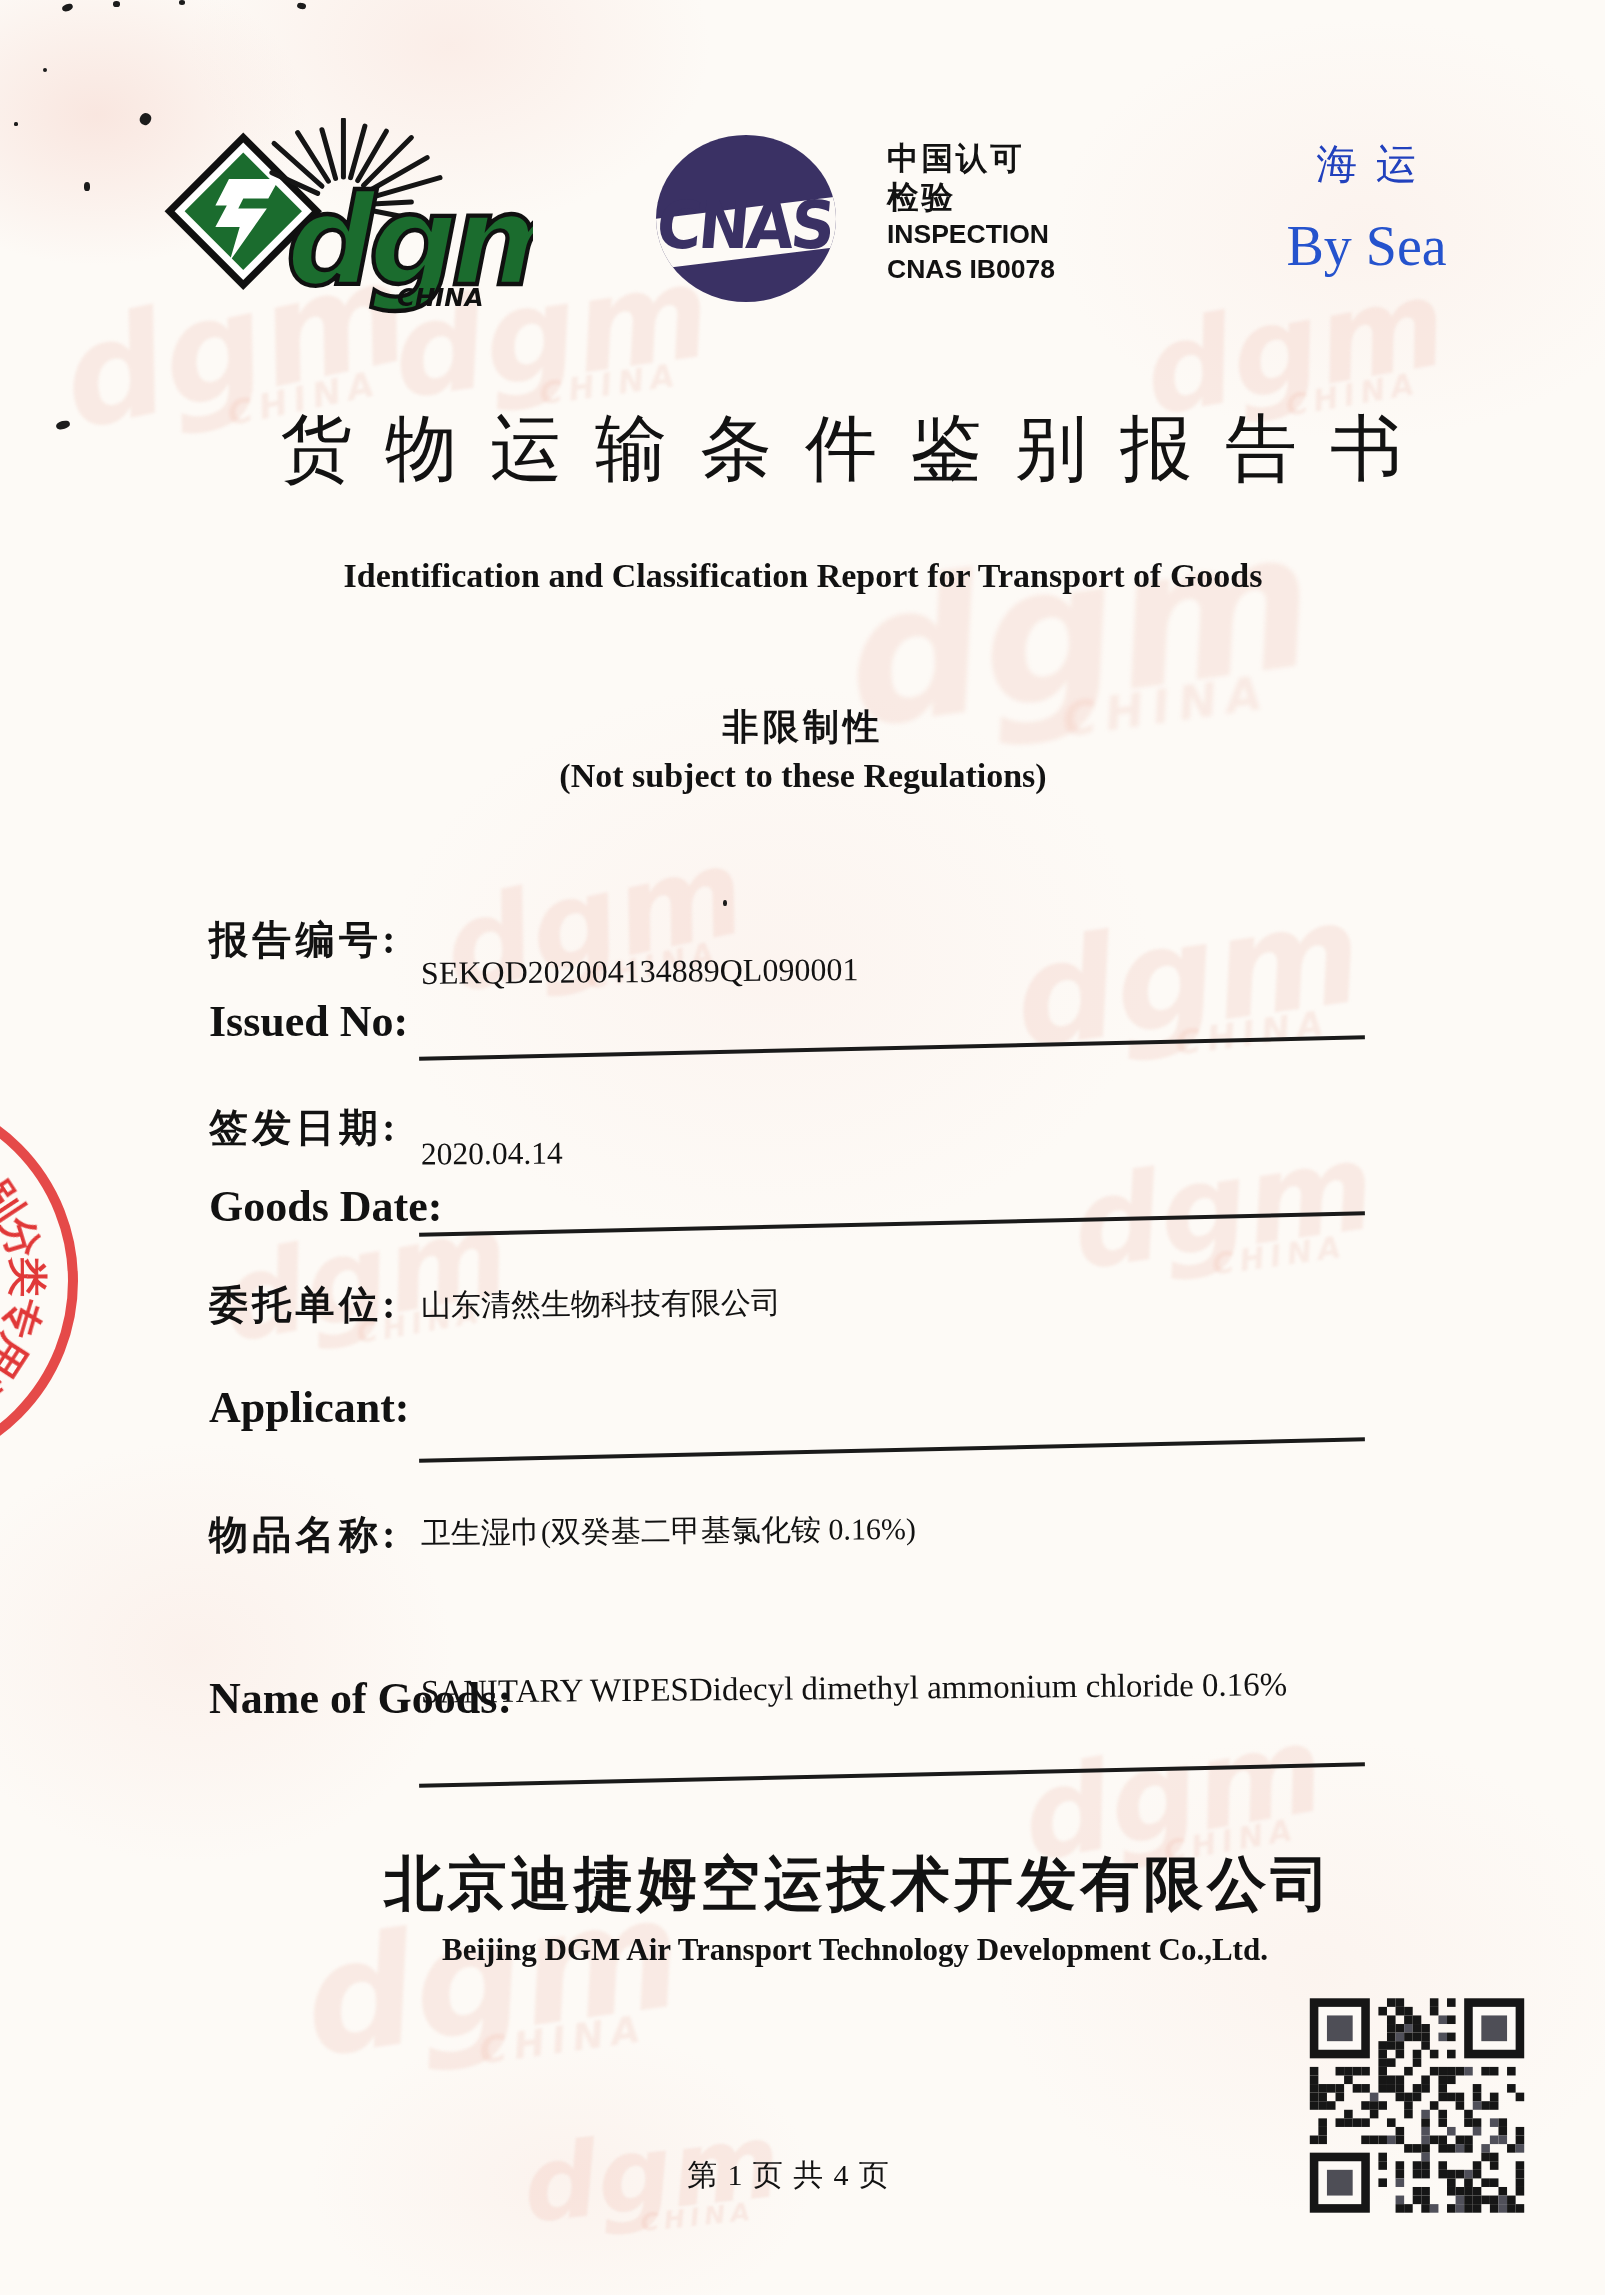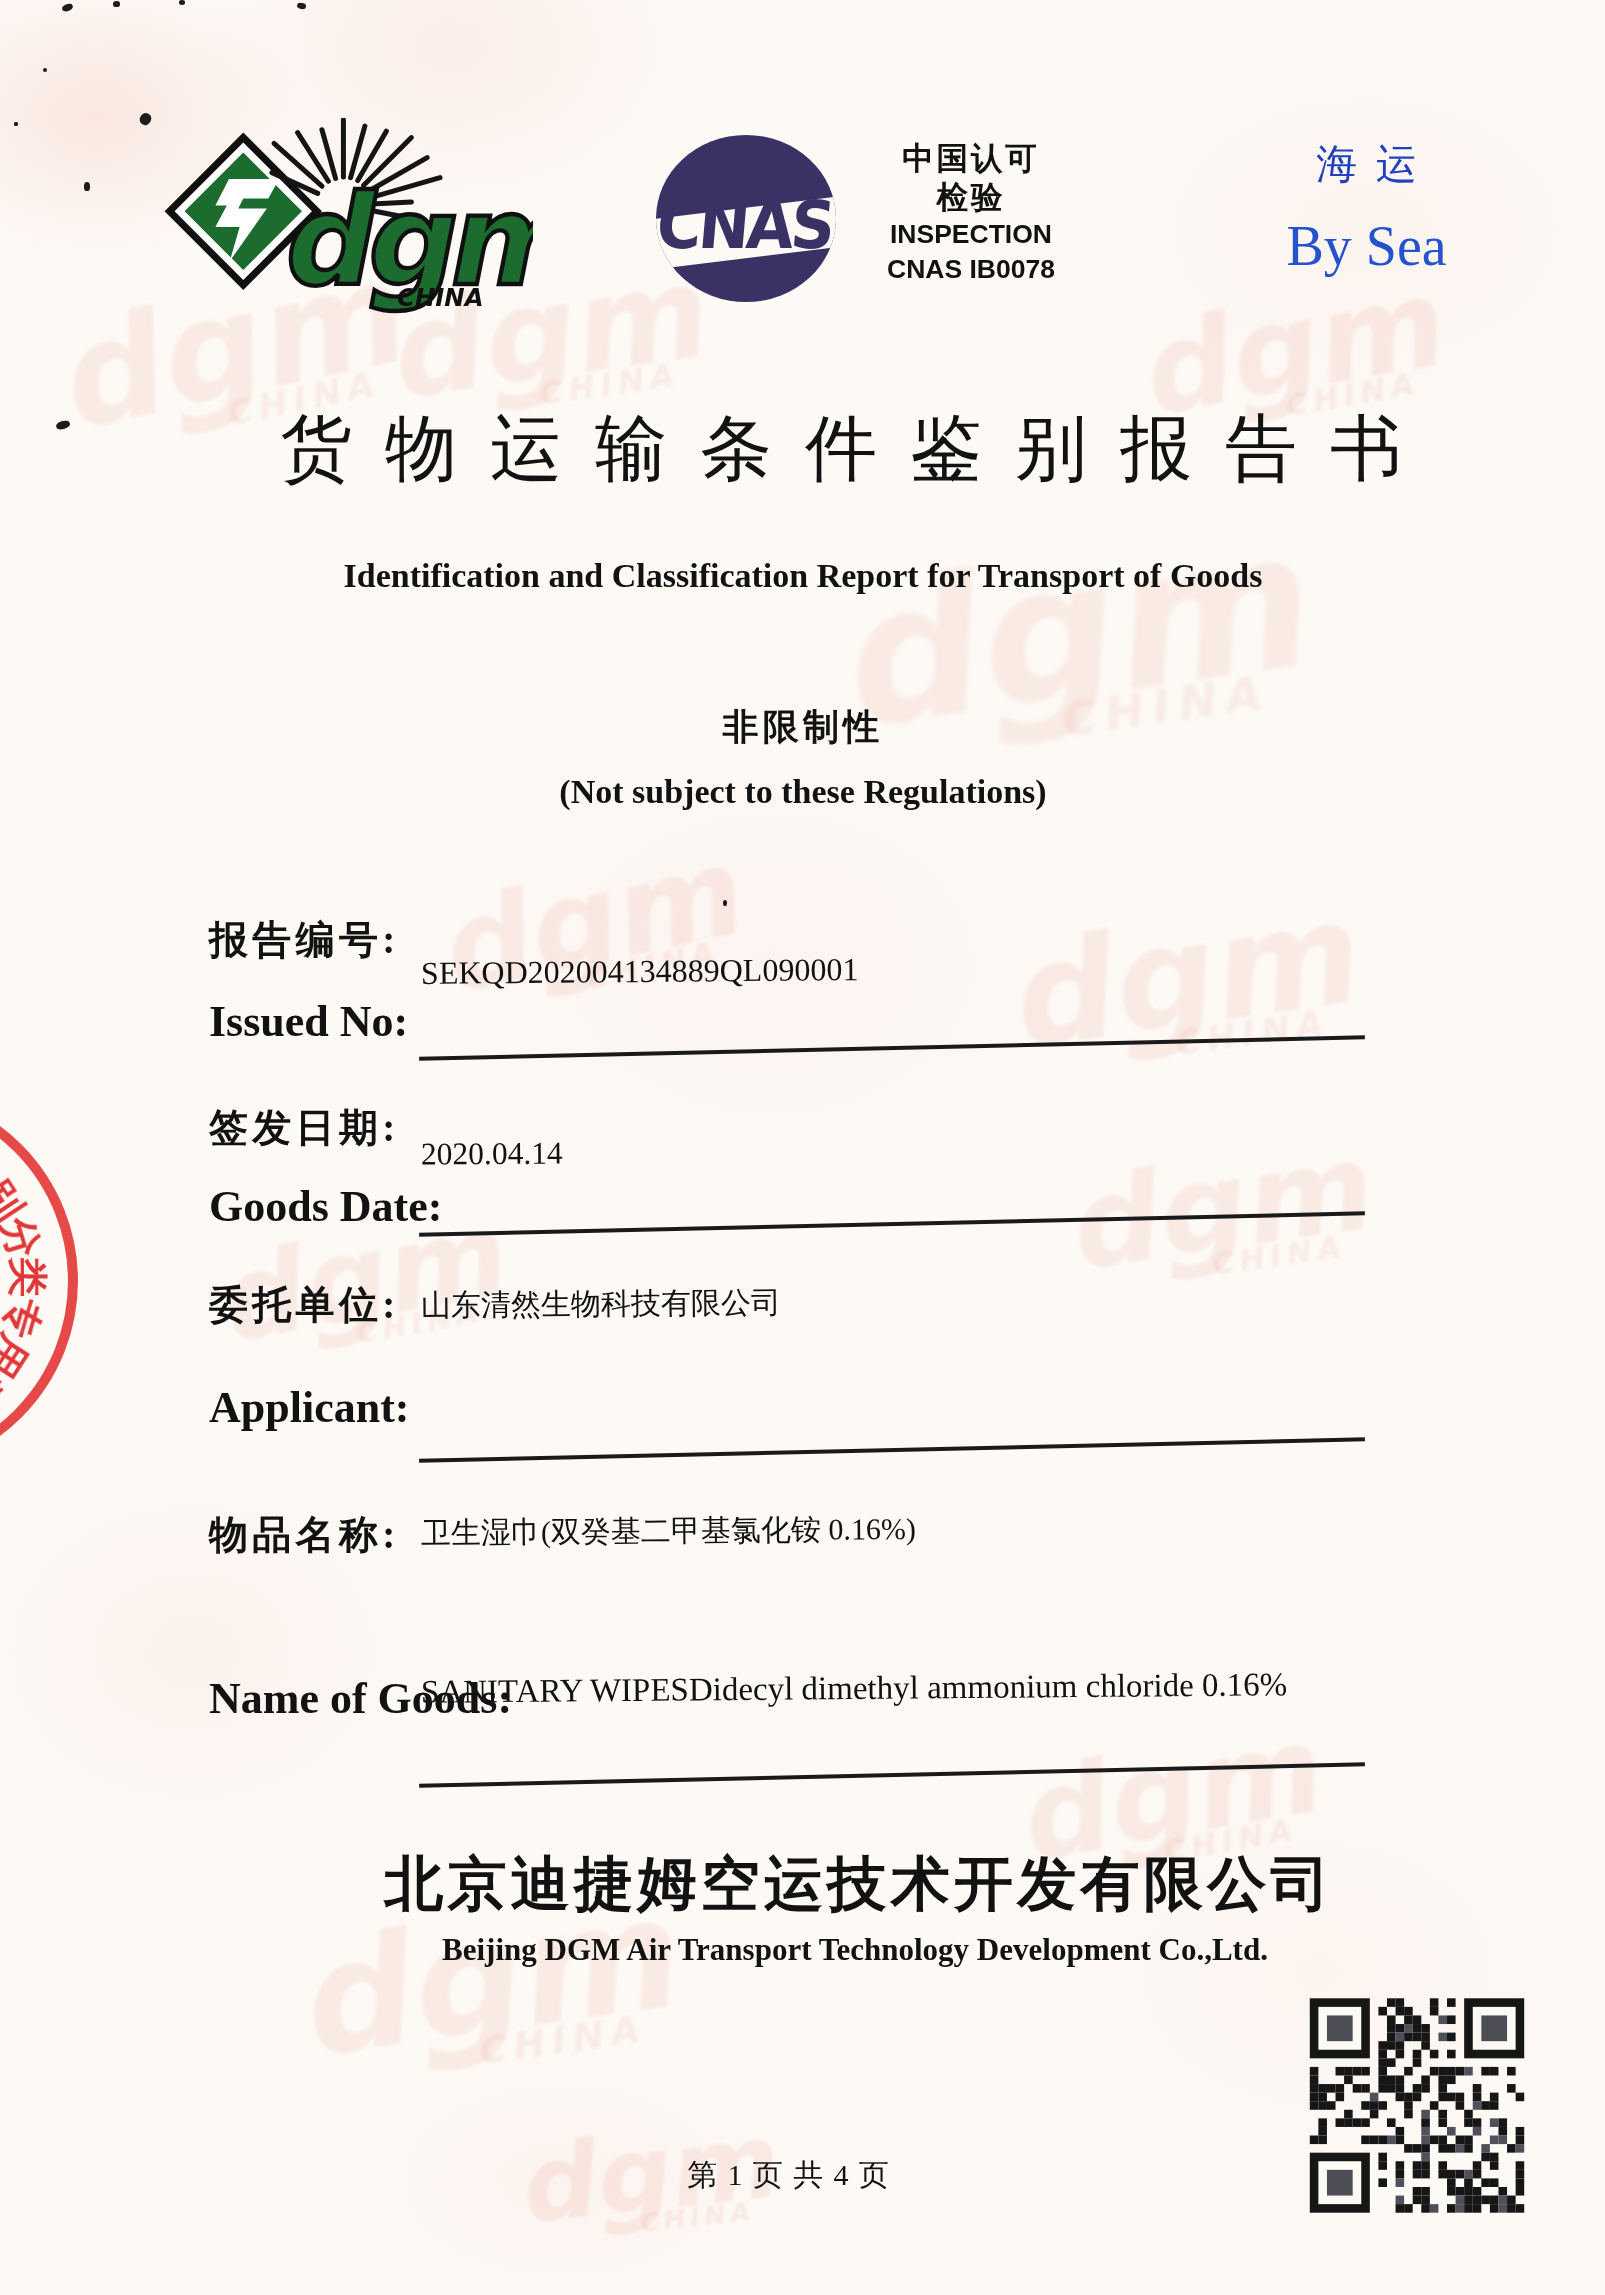--- a/index.html
+++ b/index.html
@@ -28,35 +28,35 @@
 
   
   .cnas{position:absolute;left:640px;top:125px;width:458px;height:186px;}
   .cnas-circle{position:absolute;left:15.7px;top:10px;width:180px;height:167px;background:#3a3164;
                border-radius:50%;overflow:hidden;}
   .cnas-band{position:absolute;left:-20%;top:44%;width:140%;height:30%;background:#fdfaf6;
              transform:rotate(-7deg);border-radius:21.5px;}
   .cnas-word{position:absolute;left:10px;top:62px;width:200px;
              font-family:"DejaVu Sans",sans-serif;font-weight:bold;font-size:66px;
              color:#3a3164;letter-spacing:-3.6px;transform:skewX(-5deg) scaleX(.93);}
-  .cnas-lines{position:absolute;left:247px;top:14.3px;text-align:center;}
+  .cnas-lines{position:absolute;left:247px;top:14.3px;}
   .cl{white-space:nowrap;}
   .cl.zh{font:600 31.5px "Liberation Serif",serif;letter-spacing:2.9px;line-height:39px;}
   .cl.en{font:800 26.5px "Liberation Sans",sans-serif;line-height:35px;}
 
   
   .bysea{position:absolute;left:1209px;top:137px;width:315px;text-align:center;}
   .bysea-cn{font-size:41px;font-weight:500;letter-spacing:18.6px;padding-left:18.6px;color:#2141bd;}
   .bysea-en{font-size:56px;margin-top:21.5px;color:#2553cd;font-family:"Liberation Serif",serif;}
 
   .title-cn{top:401px;font-size:72px;font-weight:400;letter-spacing:33px;padding-left:33px;
             transform:translateX(21.5px);white-space:nowrap;}
   .title-en{top:557px;font-size:34px;font-weight:700;text-align:center;}
   .cls-cn{top:703px;font-size:36px;font-weight:600;letter-spacing:4.3px;}
-  .cls-en{top:757px;font-size:34px;font-weight:600;margin-top:16px;}
+  .cls-en{top:757px;font-size:34px;font-weight:600;}
 
   .lbl-cn{position:absolute;left:209px;font-size:39px;font-weight:600;letter-spacing:4.3px;white-space:nowrap;}
   .lbl-en{position:absolute;left:209px;font-size:44px;font-weight:600;white-space:nowrap;}
   .val{position:absolute;left:421px;font-size:32px;white-space:nowrap;transform:rotate(-.5deg);}
   .rule{position:absolute;left:419px;width:946px;height:3.6px;background:#1a1a1a;transform:rotate(-1.3deg);}
 
   .company-cn{top:1845px;font-size:59px;font-weight:600;letter-spacing:4.3px;transform:translateX(56px);white-space:nowrap;}
   .company-en{top:1932px;font-size:31px;font-weight:700;transform:translateX(52px);white-space:nowrap;}
   .footer{top:2155px;font-size:30px;letter-spacing:1.4px;transform:translateX(-14.3px);}
 

